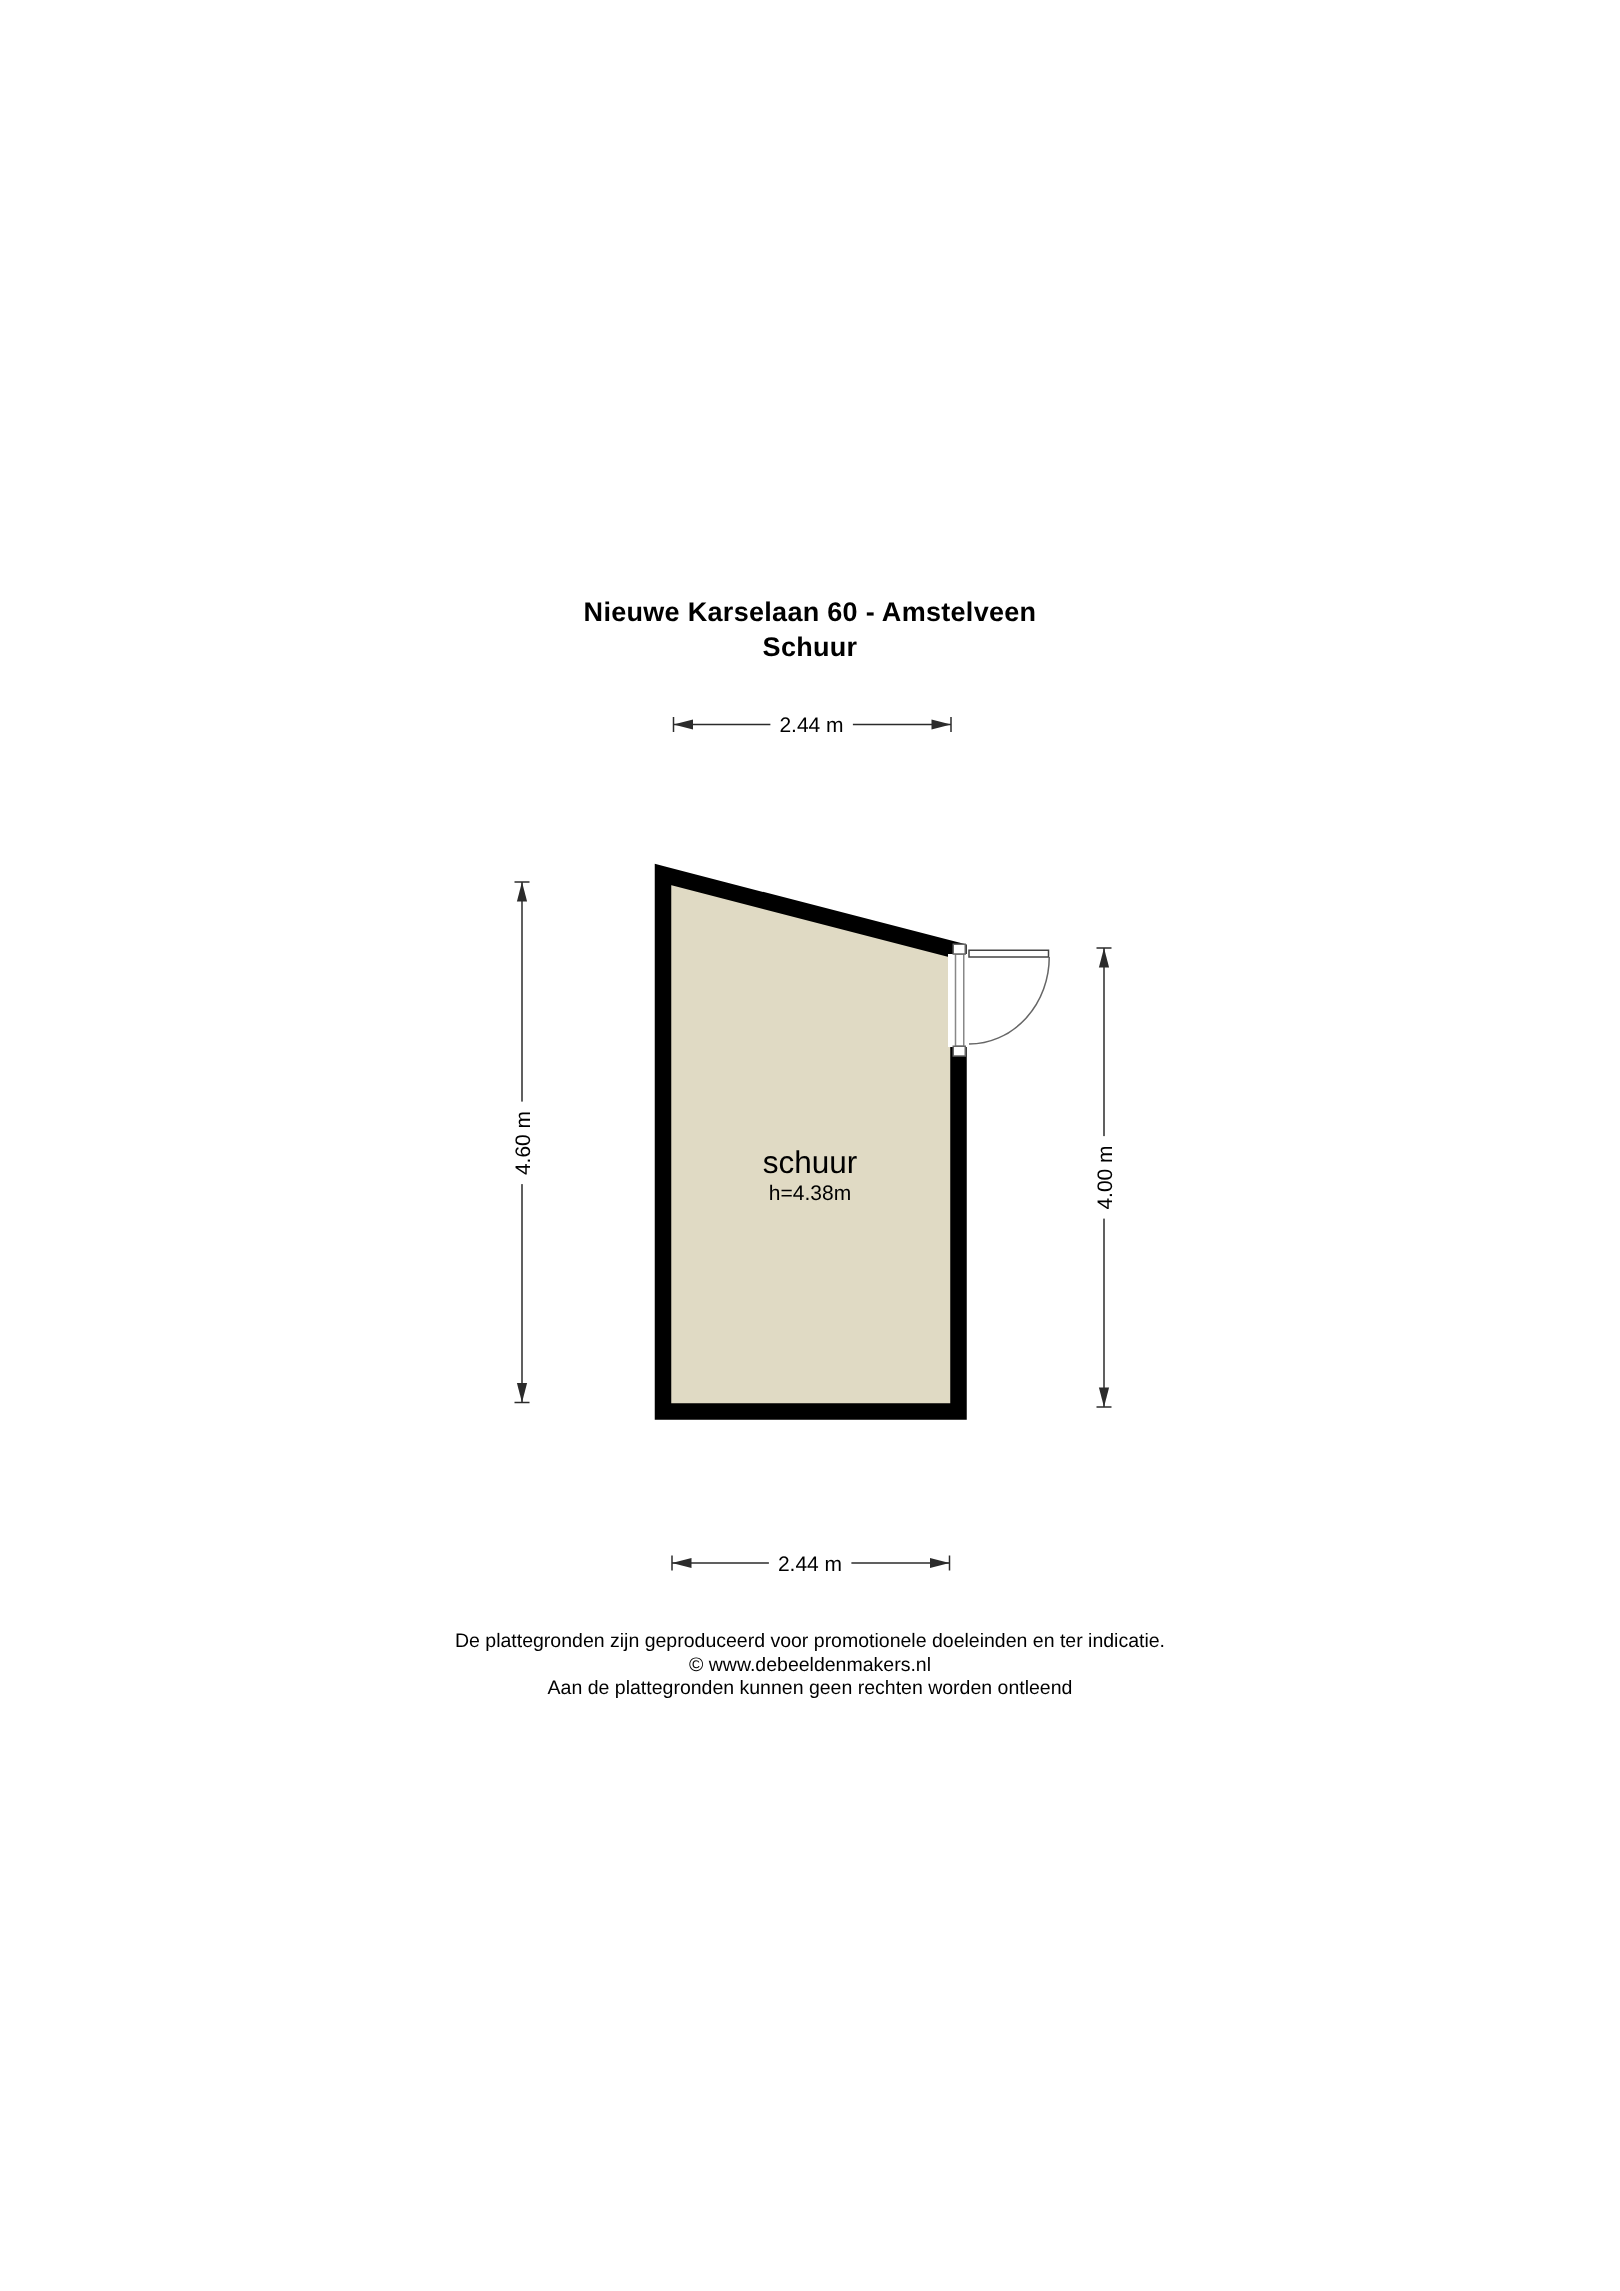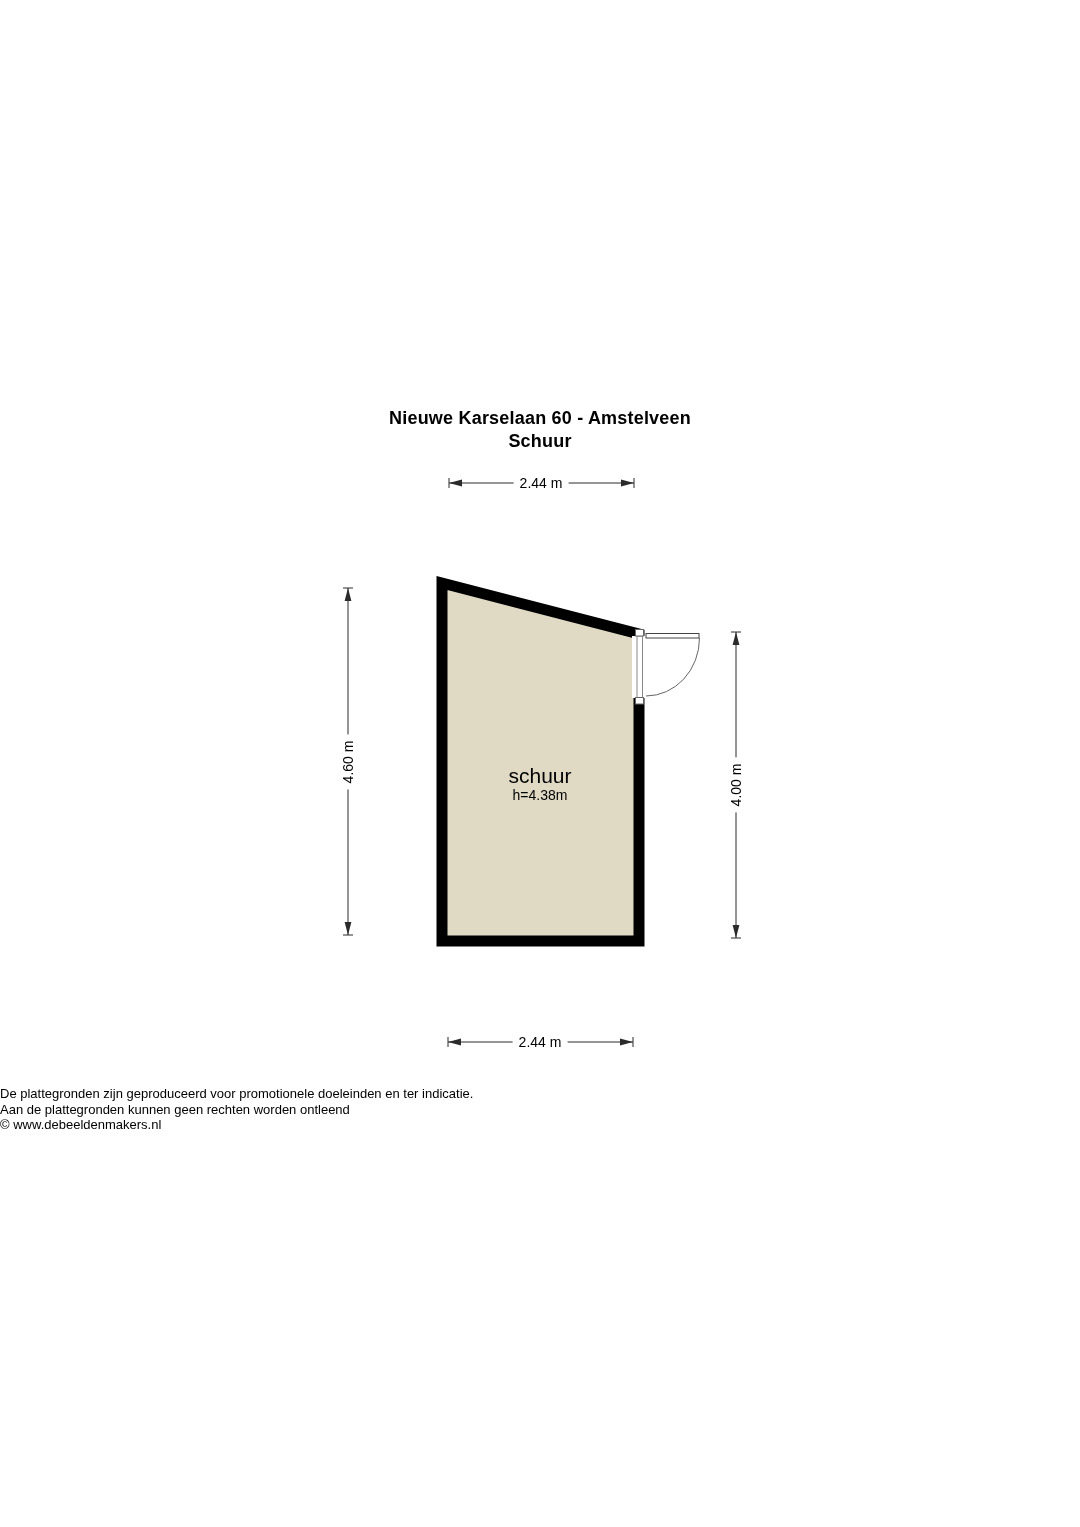--- a/index.html
+++ b/index.html
@@ -18,21 +18,21 @@
   }
   .plan-svg {
     position: absolute;
     left: 0;
     top: 0;
   }
   .abs { position: absolute; }
   .title-block {
     left: 0;
     right: 0;
-    top: 407px;
+    top: 397px;
     text-align: center;
     font-weight: bold;
     font-size: 18px;
     line-height: 23px;
     letter-spacing: 0.2px;
   }
   .dim-label {
     font-size: 14px;
     background: #ffffff;
     padding: 0 6px;
@@ -54,20 +54,21 @@
     line-height: 23px;
   }
   .room-height {
     font-size: 14px;
     line-height: 16px;
   }
   .footer-block {
     left: 0;
     right: 0;
     top: 1086px;
+    text-align: center;
     font-size: 13px;
     line-height: 15.5px;
   }
 </style>
 </head>
 <body>
 
 <div class="page">
 
   <div class="abs title-block">
@@ -137,17 +138,17 @@
   <div class="abs dim-label vertical" style="left:736px; top:785px;">4.00 m</div>
   <div class="abs dim-label" style="left:540px; top:1042px;">2.44 m</div>
 
   <div class="abs room-label-block">
     <div class="room-name">schuur</div>
     <div class="room-height">h=4.38m</div>
   </div>
 
   <div class="abs footer-block">
     <div>De plattegronden zijn geproduceerd voor promotionele doeleinden en ter indicatie.</div>
+    <div>© www.debeeldenmakers.nl</div>
     <div>Aan de plattegronden kunnen geen rechten worden ontleend</div>
-    <div>© www.debeeldenmakers.nl</div>
   </div>
 
 </div>
 
 </body></html>

